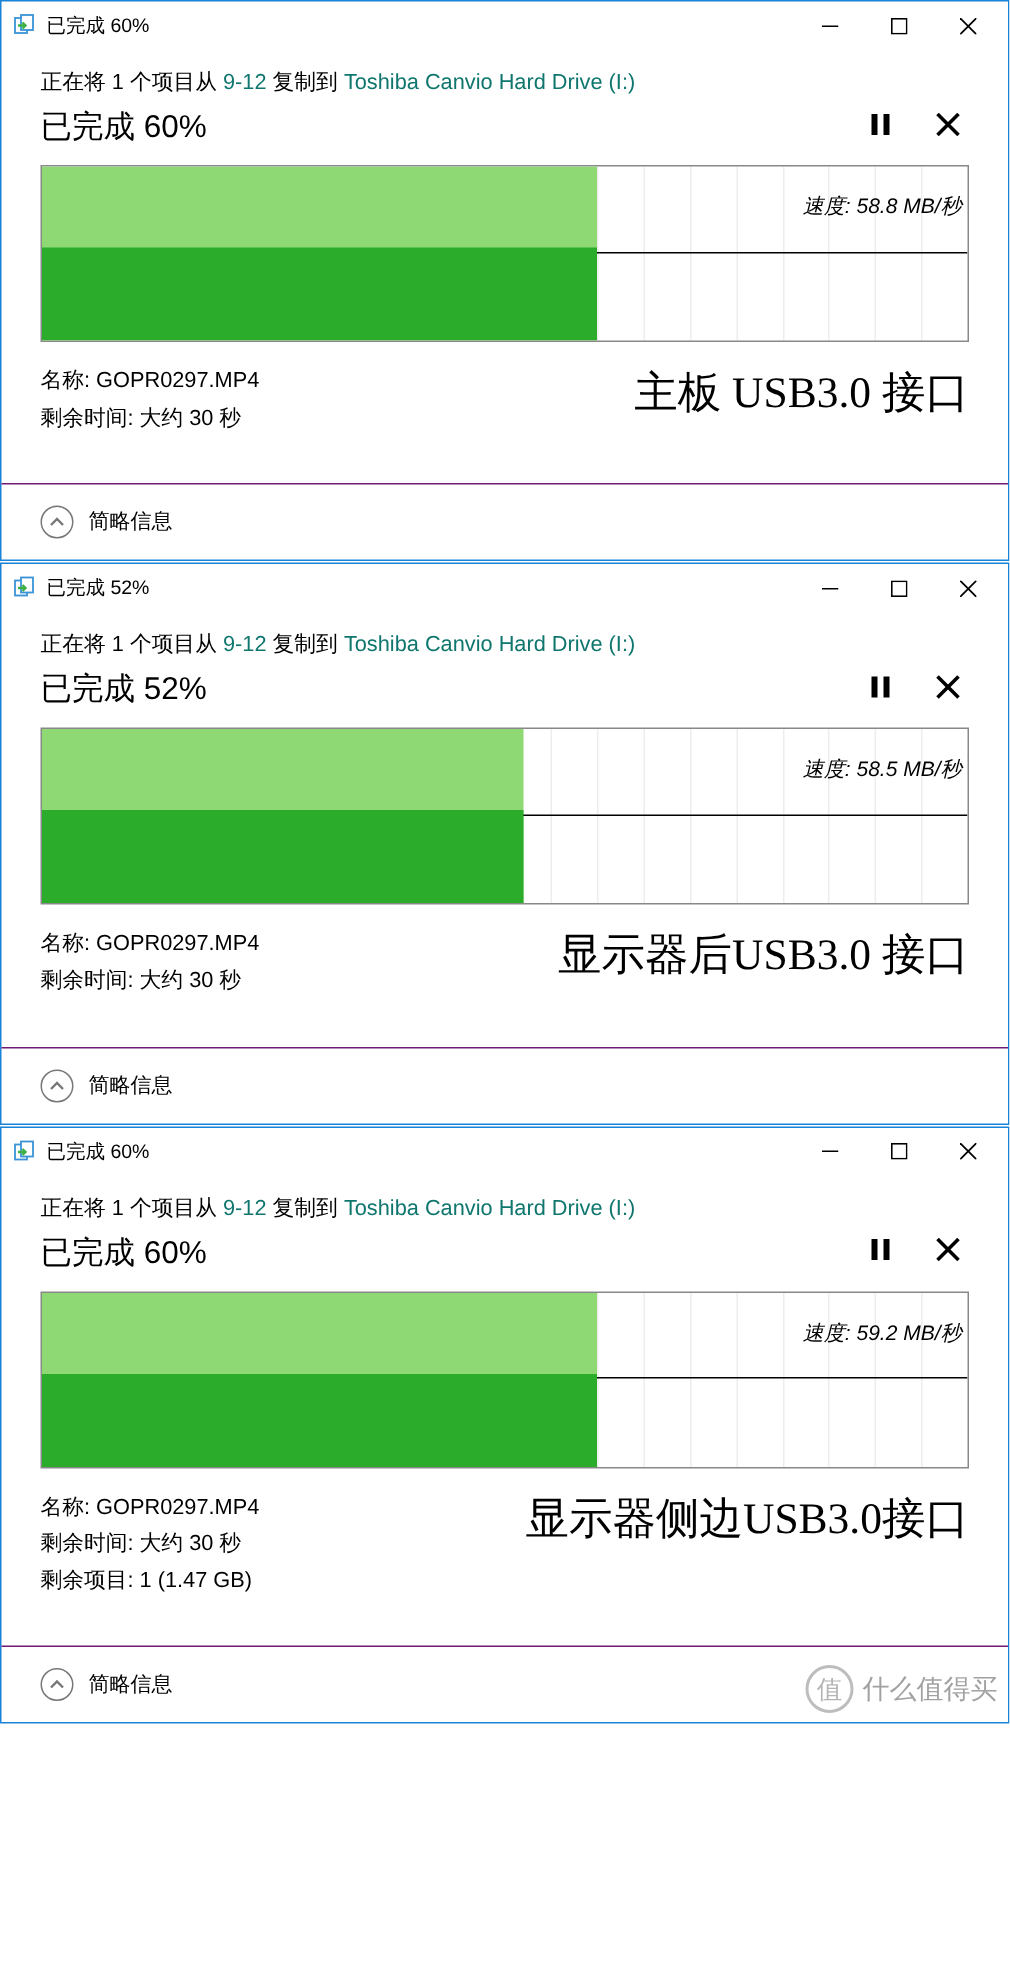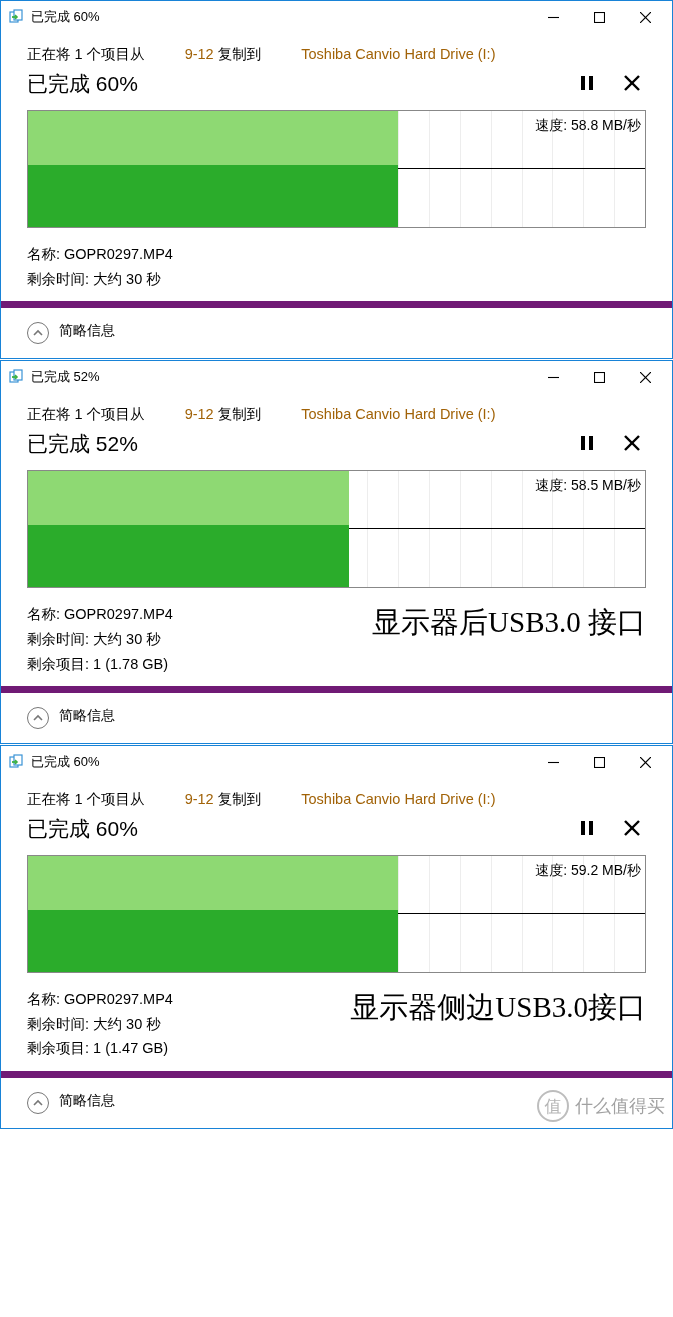--- a/index.html
+++ b/index.html
@@ -37,21 +37,21 @@
     width: 46px;
     height: 30px;
     display: flex;
     align-items: center;
     justify-content: center;
     cursor: pointer;
   }
   .win-btn svg { width: 11px; height: 11px; }
   .content { padding: 12px 26px 10px 26px; }
   .copy-line { font-size: 14.5px; color: #000; }
-  .copy-line .link { color: #a16207; margin-left: 36px; }
+  .copy-line .link { color: #0f766e; }
   .status-row {
     display: flex;
     align-items: center;
     justify-content: space-between;
     margin-top: 6px;
   }
   .status-text { font-size: 21px; color: #000; }
   .status-ctrls { display: flex; gap: 30px; margin-right: 6px;}
   .pause-ic, .close-ic { cursor: pointer; }
   .chart {
@@ -84,50 +84,52 @@
     display: flex;
   }
   .chart .gridlines div {
     flex: 1;
     border-right: 1px solid rgba(0,0,0,0.07);
   }
   .chart .gridlines div:last-child { border-right: none; }
   .chart .speed-label {
     position: absolute;
     right: 4px;
-    top: 6px;
+    top: 18px;
     font-size: 14px;
     color: #000;
     background: transparent;
+    font-style: italic;
   }
   .lower-fill {
     position: absolute;
     left: 0;
     top: -4px;
     bottom: 0;
     background: #2bac2b;
   }
   .details { margin-top: 14px; font-size: 14.5px; line-height: 1.7; position: relative;}
   .details-row span.lbl { color: #000; text-align: center; }
   .annotation {
     position: absolute;
     right: 0px;
     top: -4px;
     font-family: "STKaiti","KaiTi","Segoe Script",cursive;
     font-size: 29px;
     color: #000;
     white-space: nowrap;
   }
   .footer {
-    border-top: 7px solid #701a75;
+    border-top: 1px solid #701a75;
     padding: 14px 26px;
     display: flex;
-    align-items: flex-start;
+    align-items: center;
     gap: 10px;
     cursor: pointer;
+    margin-top: 21px;
   }
   .chevron-circle {
     width: 22px; height: 22px;
     border: 1.5px solid #777;
     border-radius: 50%;
     display: flex;
     align-items: center;
     justify-content: center;
   }
   .watermark {
@@ -224,20 +226,21 @@
             <div></div>
           </div>
         <div class="upper" style="width:60%"></div>
         <div class="baseline" style="top:49%"></div>
         <div class="lower-wrap">
           <div class="lower-fill" style="width:60%"></div>
         </div>
         <div class="speed-label">速度: 58.8 MB/秒</div>
       </div>
       <div class="details">
+        <div class="annotation">主板 USB3.0 接口</div>
         <div class="details-row"><span class="lbl">名称: </span><span>GOPR0297.MP4</span></div>
         <div class="details-row"><span class="lbl">剩余时间: </span><span>大约 30 秒</span></div>
       </div>
     </div>
     <div class="footer">
       <div class="chevron-circle">
           <svg width="10" height="10" viewBox="0 0 10 10">
             <path d="M1 7 L5 3 L9 7" fill="none" stroke="#777" stroke-width="1.6"></path>
           </svg>
         </div>
@@ -316,21 +319,20 @@
         <div class="baseline" style="top:49%"></div>
         <div class="lower-wrap">
           <div class="lower-fill" style="width:52%"></div>
         </div>
         <div class="speed-label">速度: 58.5 MB/秒</div>
       </div>
       <div class="details">
         <div class="annotation">显示器后USB3.0 接口</div>
         <div class="details-row"><span class="lbl">名称: </span><span>GOPR0297.MP4</span></div>
         <div class="details-row"><span class="lbl">剩余时间: </span><span>大约 30 秒</span></div>
-        <div class="details-row"><span class="lbl">剩余项目: </span><span>1 (1.78 GB)</span></div>
       </div>
     </div>
     <div class="footer">
       <div class="chevron-circle">
           <svg width="10" height="10" viewBox="0 0 10 10">
             <path d="M1 7 L5 3 L9 7" fill="none" stroke="#777" stroke-width="1.6"></path>
           </svg>
         </div>
       <span>简略信息</span>
     </div>

